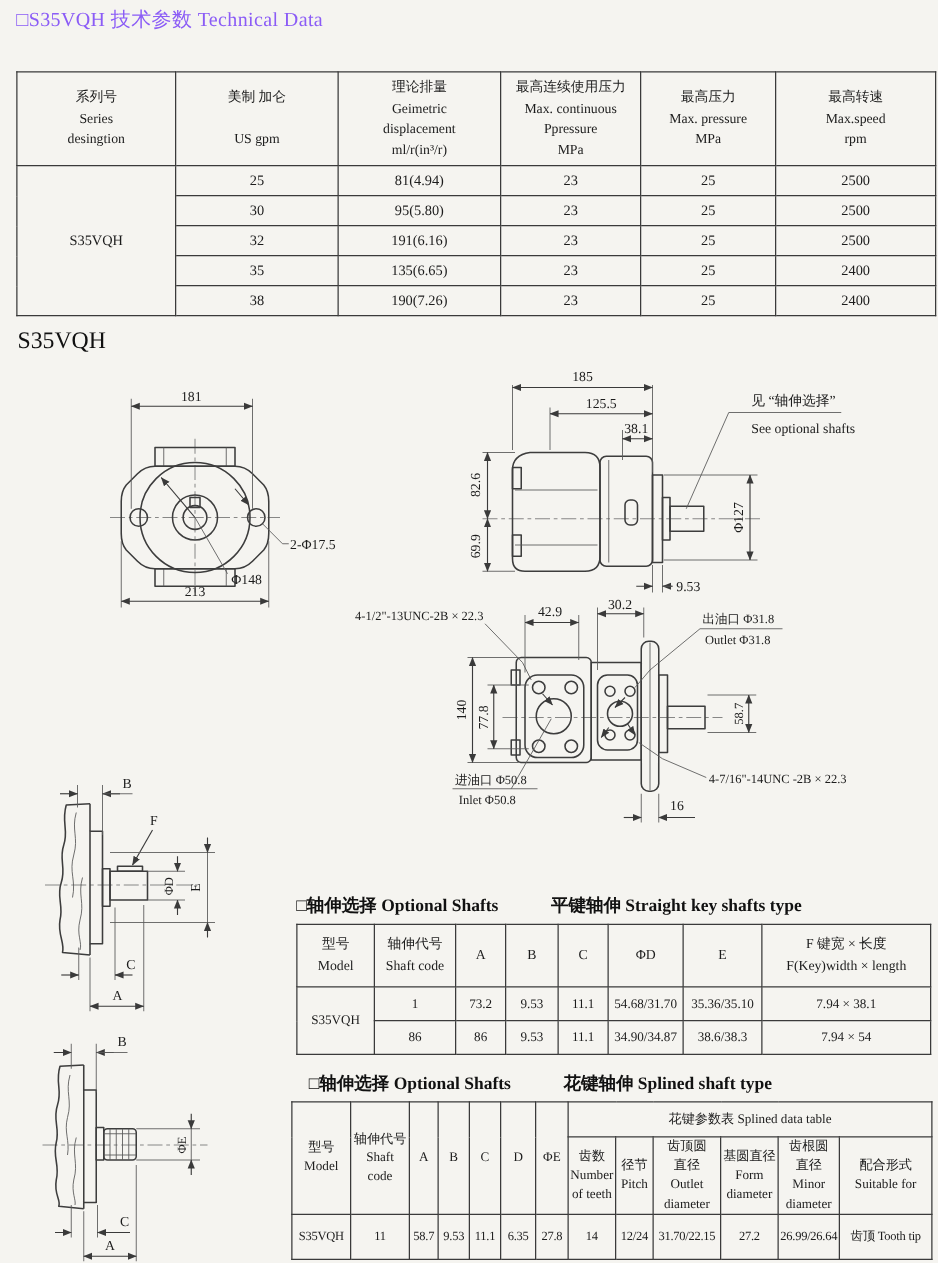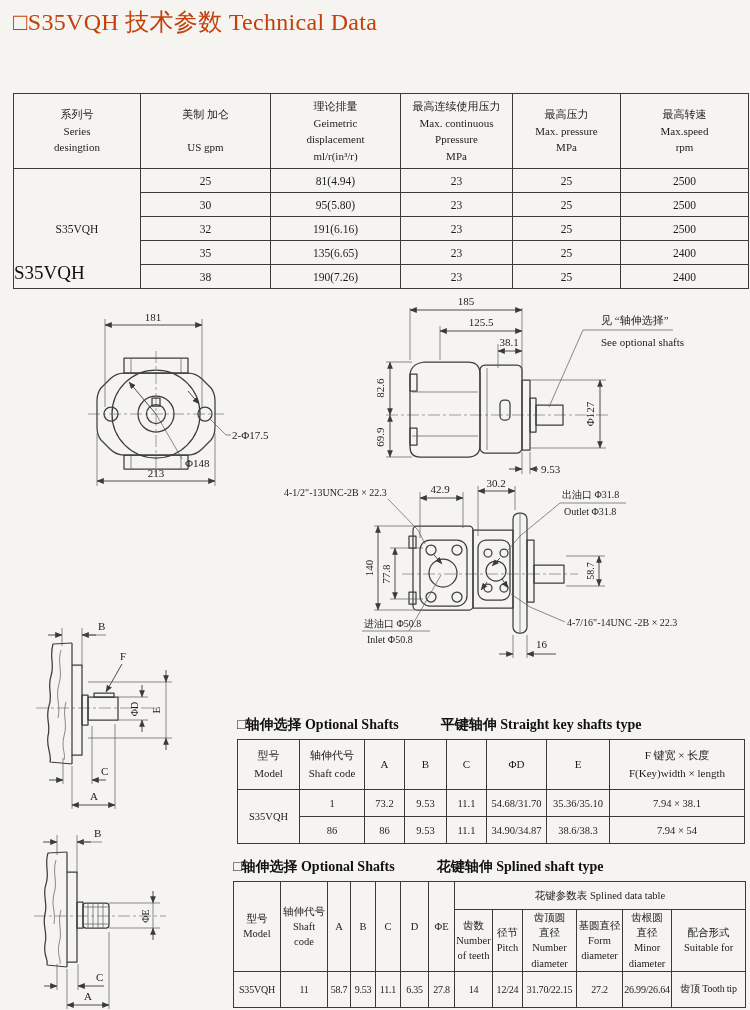--- a/index.html
+++ b/index.html
@@ -2,21 +2,21 @@
 <html><head>
 <meta charset="utf-8">
 <style>
   html,body{margin:0;padding:0;}
   body{
     position:relative;width:750px;height:1010px;overflow:hidden;
     background:#f5f4f0;color:#1c1c1c;
     font-family:"Liberation Serif","DejaVu Serif",serif;
   }
   .abs{position:absolute;}
-  .title{font-size:24px;letter-spacing:.3px;color:#c2410c;font-family:Liberation Serif, serif;}
+  .title{font-size:16px;letter-spacing:.3px;color:#8b5cf6;font-family:Liberation Serif, serif;}
   .sec-head{font-size:19px;color:#111;}
   table{border-collapse:collapse;table-layout:fixed;background:transparent;}
   th,td{
     border:1px solid #3a3a3a;text-align:center;vertical-align:middle;
     font-weight:normal;white-space:pre-line;padding:0 1px;color:#1c1c1c;
   }
   .tech th{font-size:11px;line-height:1.5;}
   .tech td{font-size:11.5px;}
   .tech tr.hdr{height:75px;}
   .tech tr.r{height:24px;}
@@ -36,21 +36,21 @@
   svg .dim{fill:none;stroke:#3a3a3a;stroke-width:.9;}
   svg .cl{fill:none;stroke:#777;stroke-width:.7;stroke-dasharray:12 3 3 3;}
   svg text{font-family:"Liberation Serif","DejaVu Serif",serif;font-size:11px;fill:#1c1c1c;}
   svg text.sm{font-size:10px;}
 </style>
 </head>
 <body>
 
 <div class="abs title" style="left:13px;top:6px;">□S35VQH 技术参数 Technical Data</div>
 
-<table class="tech abs" style="left:13px;top:57px;width:735px;margin-top:36px;">
+<table class="tech abs" style="left:13px;top:57px;width:735px;">
   <colgroup>
     <col style="width:127px">
       <col style="width:130px">
       <col style="width:130px">
     <col style="width:112px">
       <col style="width:108px">
       <col style="width:128px">
   </colgroup>
   <tbody>
     <tr class="hdr">
@@ -438,21 +438,21 @@
       <td>86</td>
       <td>9.53</td>
       <td>11.1</td>
       <td>34.90/34.87</td>
       <td>38.6/38.3</td>
       <td>7.94 × 54</td>
     </tr>
   </tbody>
 </table>
 
-<div class="abs sub-title" style="left:233px;top:858px;">
+<div class="abs sub-title" style="left:247px;top:858px;">
   <span>□轴伸选择 Optional Shafts</span><span class="gap"></span><span>花键轴伸 Splined shaft type</span>
 </div>
 
 <table class="spl abs" style="left:233px;top:881px;width:512px;">
   <colgroup>
     <col style="width:47px">
       <col style="width:47px">
       <col style="width:23px">
       <col style="width:25px">
     <col style="width:25px">
@@ -479,21 +479,21 @@
       <th colspan="6">花键参数表  Splined data table</th>
     </tr>
     <tr class="hdr">
       <th>齿数
 Number
 of teeth</th>
       <th>径节
 Pitch</th>
       <th>齿顶圆
 直径
-Number
+Outlet
 diameter</th>
       <th>基圆直径
 Form
 diameter</th>
       <th>齿根圆
 直径
 Minor
 diameter</th>
       <th>配合形式
 Suitable for</th>

